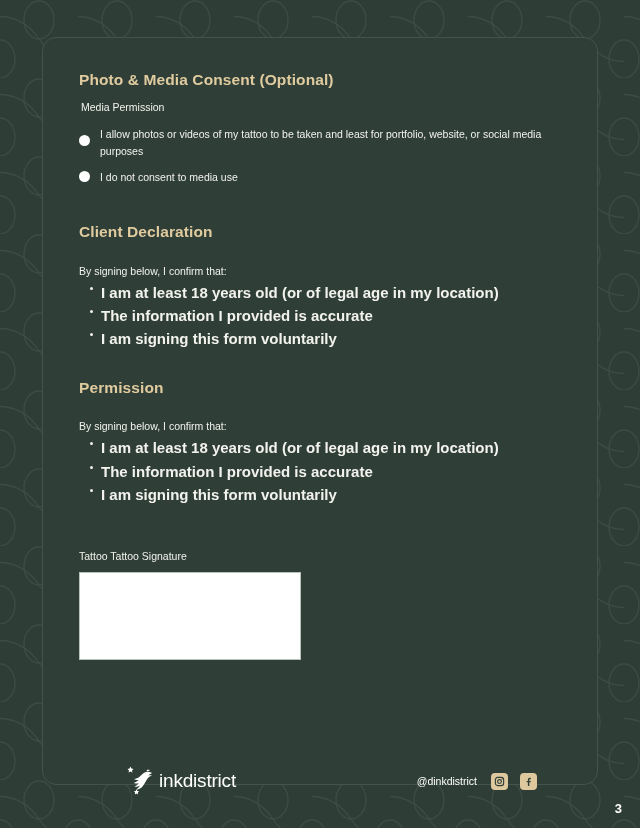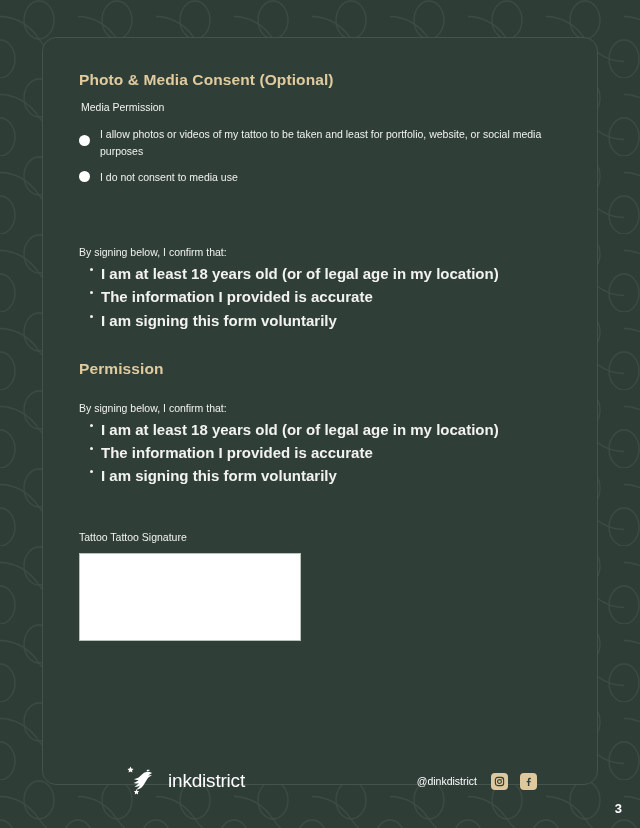--- a/index.html
+++ b/index.html
@@ -158,21 +158,20 @@
     left: 78px;
     right: 60px;
     top: 726px;
     display: flex;
     align-items: center;
     justify-content: space-between;
   }
   .brand {
     display: flex;
     align-items: center;
-    gap: 9px;
   }
   .brand-name {
     color: #ffffff;
     font-size: 19px;
     letter-spacing: -0.2px;
     font-weight: 400;
   }
   .social {
     display: flex;
     align-items: center;
@@ -243,20 +242,21 @@
           <li class="radio-row">
             <span class="radio-dot single"></span>
             <span class="radio-label">I do not consent to media use</span>
           </li>
         </ul>
       </div>
 
       <div class="gap-b"></div>
 
       <div>
+        <h2 class="section-heading">Client Declaration</h2>
         <div class="gap-a"></div>
         <p class="body-text">By signing below, I confirm that:</p>
         <ul class="bullets">
           <li>I am at least 18 years old (or of legal age in my location)</li>
           <li>The information I provided is accurate</li>
           <li>I am signing this form voluntarily</li>
         </ul>
       </div>
 
       <div class="gap-b"></div>

